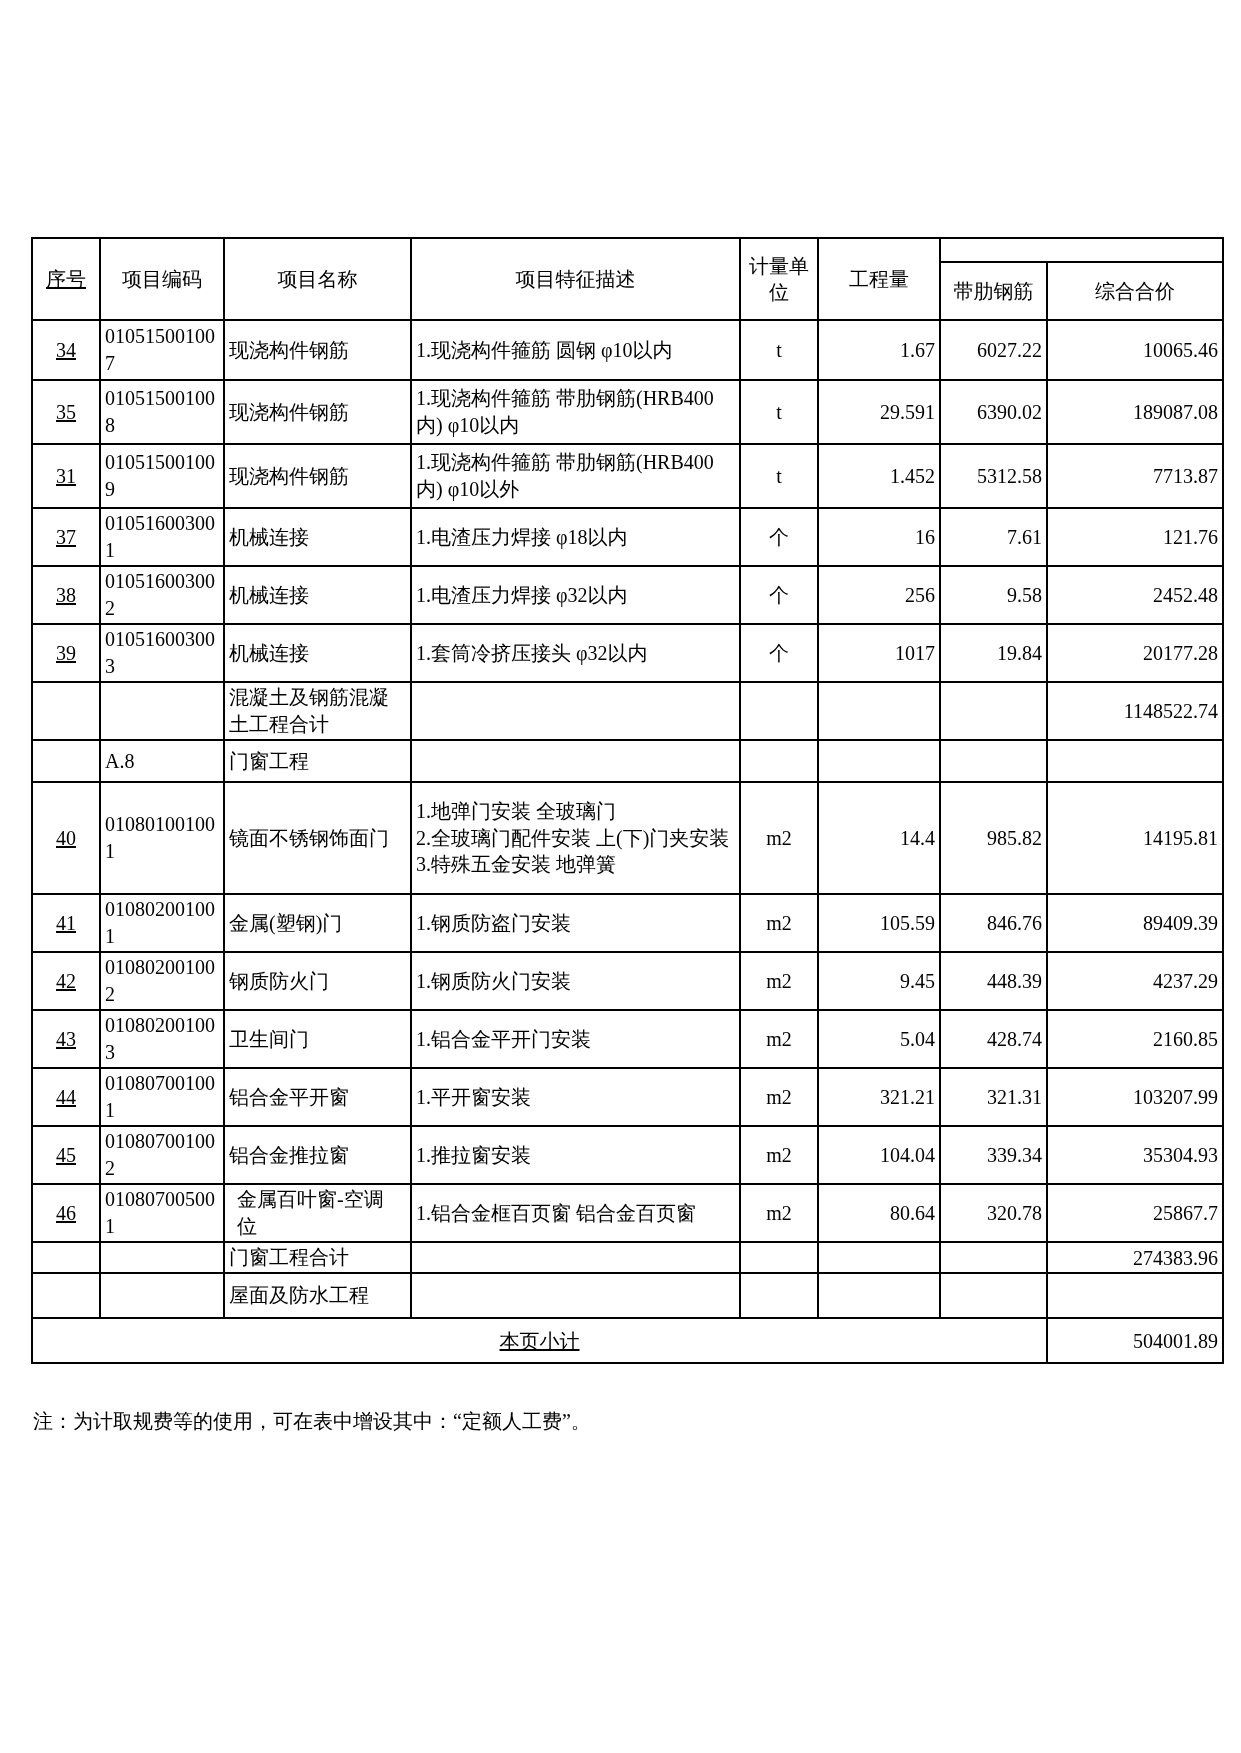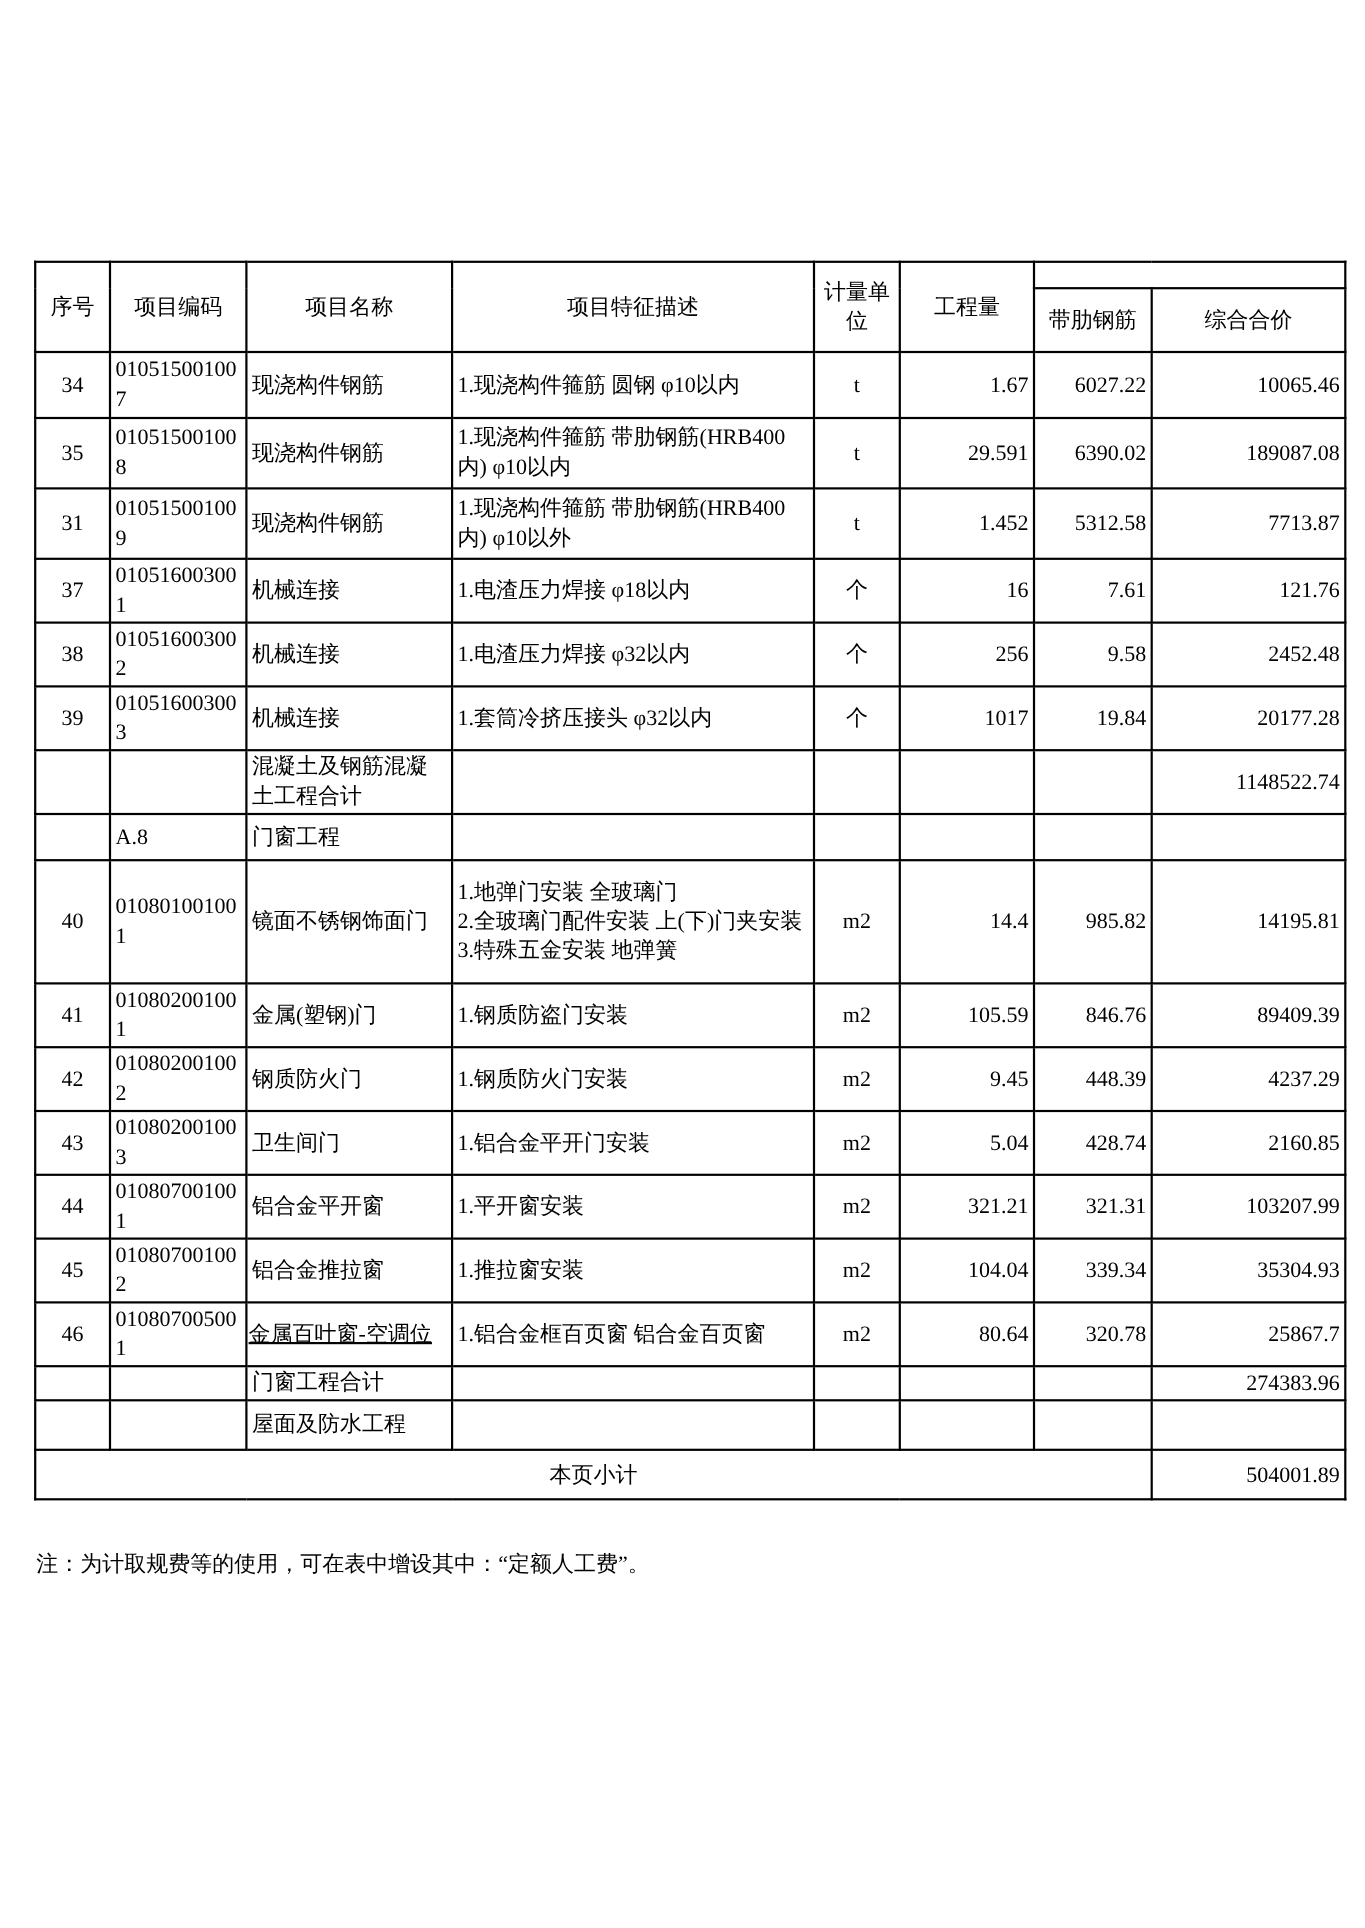--- a/index.html
+++ b/index.html
@@ -24,21 +24,21 @@
   .boq th{text-align:center;}
   .c{text-align:center;border-radius:12px;}
   .r{text-align:right;padding-right:3px;margin-left:17px;}
   .l{text-align:left;}
   .code{word-break:break-all;padding:0 10px 0 6px;line-height:1.35;}
   .name{padding:0 2px 0 5px;line-height:1.35;}
   .desc{white-space:pre-line;padding:2px 2px 2px 5px;line-height:1.34;}
   
   .ot{border-top-width:3px;}
   .ob{border-bottom-width:4px;}
-  .ol{border-left-width:3px;}
+  .ol{border-left-width:3px;text-decoration:underline;}
   .or{border-right-width:3px;}
   .tt{border-top-width:3px;}       
   .nt{border-top-style:none;}      
   .footnote{
     position:absolute;left:33px;top:1408px;
     font-size:20px;
   }
 </style>
 </head>
 <body>
@@ -222,21 +222,21 @@
       <td class="l desc">1.推拉窗安装</td>
       <td class="c">m2</td>
       <td class="r">104.04</td>
       <td class="r">339.34</td>
       <td class="r or">35304.93</td>
     </tr>
 
     <tr style="height:57px">
       <td class="c ol">46</td>
       <td class="l code">010807005001</td>
-      <td class="l name" style="padding:0 1px;text-decoration:underline;">金属百叶窗-空调位</td>
+      <td class="l name" style="padding:0 12px;">金属百叶窗-空调位</td>
       <td class="l desc">1.铝合金框百页窗 铝合金百页窗</td>
       <td class="c">m2</td>
       <td class="r">80.64</td>
       <td class="r">320.78</td>
       <td class="r or">25867.7</td>
     </tr>
 
     <tr style="height:18px">
       <td class="ol"></td>
       <td></td>

